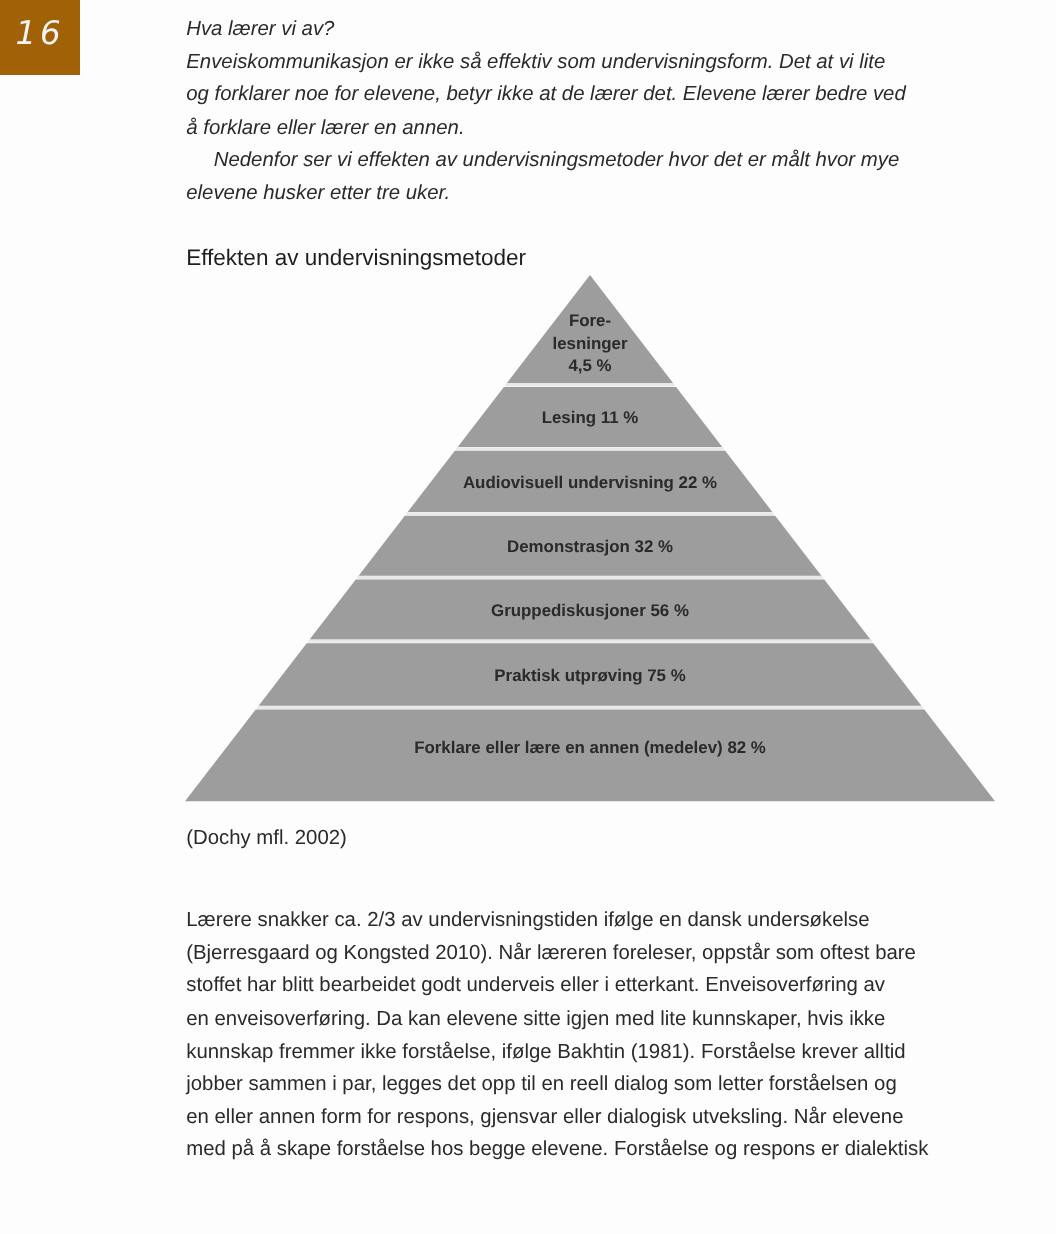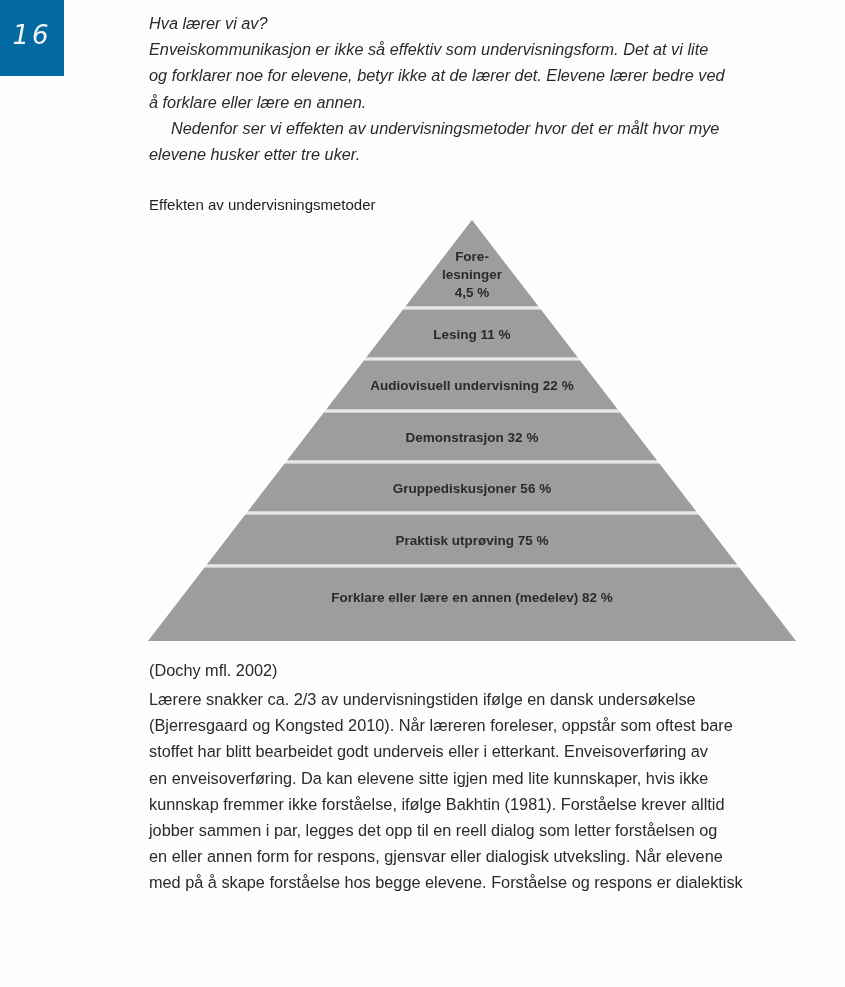--- a/index.html
+++ b/index.html
@@ -13,22 +13,22 @@
       position: relative;
       overflow: hidden;
       font-family: "Liberation Sans", "DejaVu Sans", sans-serif;
       color: #2b2b2b;
     }
     .page-number-box {
       position: absolute;
       left: 0;
       top: 0;
       width: 64px;
-      height: 76px;
-      background: #0369a1;
+      height: 60px;
+      background: #a16207;
       display: flex;
       align-items: center;
       justify-content: center;
     }
     .page-number-box span {
       color: #f4f4f4;
       font-family: "DejaVu Sans", sans-serif;
       font-style: italic;
       font-size: 26px;
       letter-spacing: 3px;
@@ -50,21 +50,21 @@
       text-indent: 22px;
     }
     #intro {
       top: 10px;
       font-style: italic;
     }
     #figure-title {
       position: absolute;
       left: 149px;
       top: 196px;
-      font-size: 15px;
+      font-size: 18px;
       color: #1e1e1e;
       font-weight: normal;
     }
     #pyramid {
       position: absolute;
       left: 0;
       top: 0;
       width: 845px;
       height: 987px;
       pointer-events: none;
@@ -77,36 +77,36 @@
     }
     #citation {
       position: absolute;
       left: 149px;
       top: 661px;
       font-size: 16.3px;
       color: #2a2a2a;
       text-align: center;
     }
     #body-text {
-      top: 686px;
+      top: 723px;
     }
   </style>
 </head>
 <body>
 
 <div class="page-number-box">
   <span>16</span>
 </div>
 
 <div id="intro" class="text-block">
   <p>Hva lærer vi av?</p>
   <div>
     <p>Enveiskommunikasjon er ikke så effektiv som undervisningsform. Det at vi lite</p>
     <p>og forklarer noe for elevene, betyr ikke at de lærer det. Elevene lærer bedre ved</p>
-    <p>å forklare eller lære en annen.</p>
+    <p>å forklare eller lærer en annen.</p>
   </div>
   <div>
     <p class="indent">Nedenfor ser vi effekten av undervisningsmetoder hvor det er målt hvor mye</p>
     <p>elevene husker etter tre uker.</p>
   </div>
 </div>
 
 <div id="figure-title">Effekten av undervisningsmetoder</div>
 
 <svg id="pyramid" xmlns="http://www.w3.org/2000/svg" viewBox="0 0 845 987">

